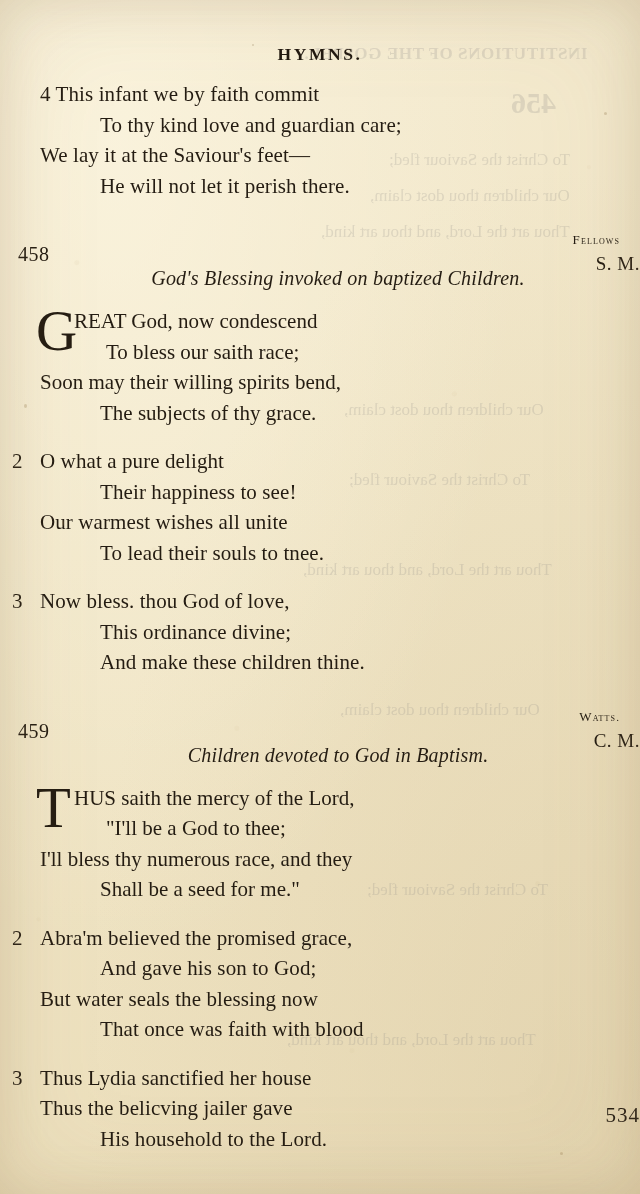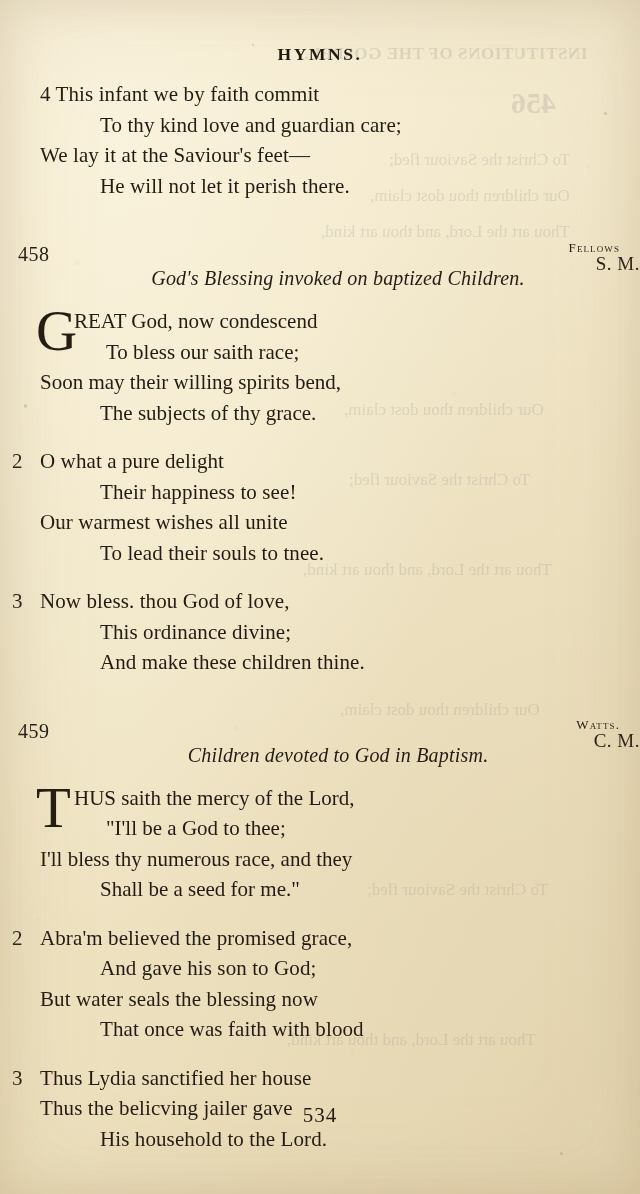--- a/index.html
+++ b/index.html
@@ -116,22 +116,22 @@
     left: 0; right: 0;
     top: 6px;
     text-align: right;
     font-size: 19px;
     letter-spacing: 0.5px;
     margin-top: 20px;
   }
   .hymn-author {
     position: absolute;
     right: 20px;
-    top: 8px;
-    font-size: 13px;
+    top: 0;
+    font-size: 11px;
     font-variant: small-caps;
     letter-spacing: 1.1px;
     text-transform: lowercase;
   }
   .hymn-author::first-letter { font-size: 19px; }
 
   .hymn-subtitle {
     text-align: center;
     font-style: italic;
     font-size: 20px;
@@ -179,21 +179,21 @@
     font-family: "Liberation Serif", "DejaVu Serif", serif;
     color: #241c12;
   }
   .dropcap-stanza .line.lead { padding-left: 6px; }
   .dropcap-stanza .line.lead2 { padding-left: 38px; }
 
   .page-number {
     position: absolute;
     left: 0; right: 0;
     bottom: 26px;
-    text-align: center;
+    text-align: right;
     font-size: 21px;
     letter-spacing: 1px;
   }
 
   
   .speck {
     position: absolute;
     background: rgba(150,124,80,0.30);
     border-radius: 50%;
     pointer-events: none;

